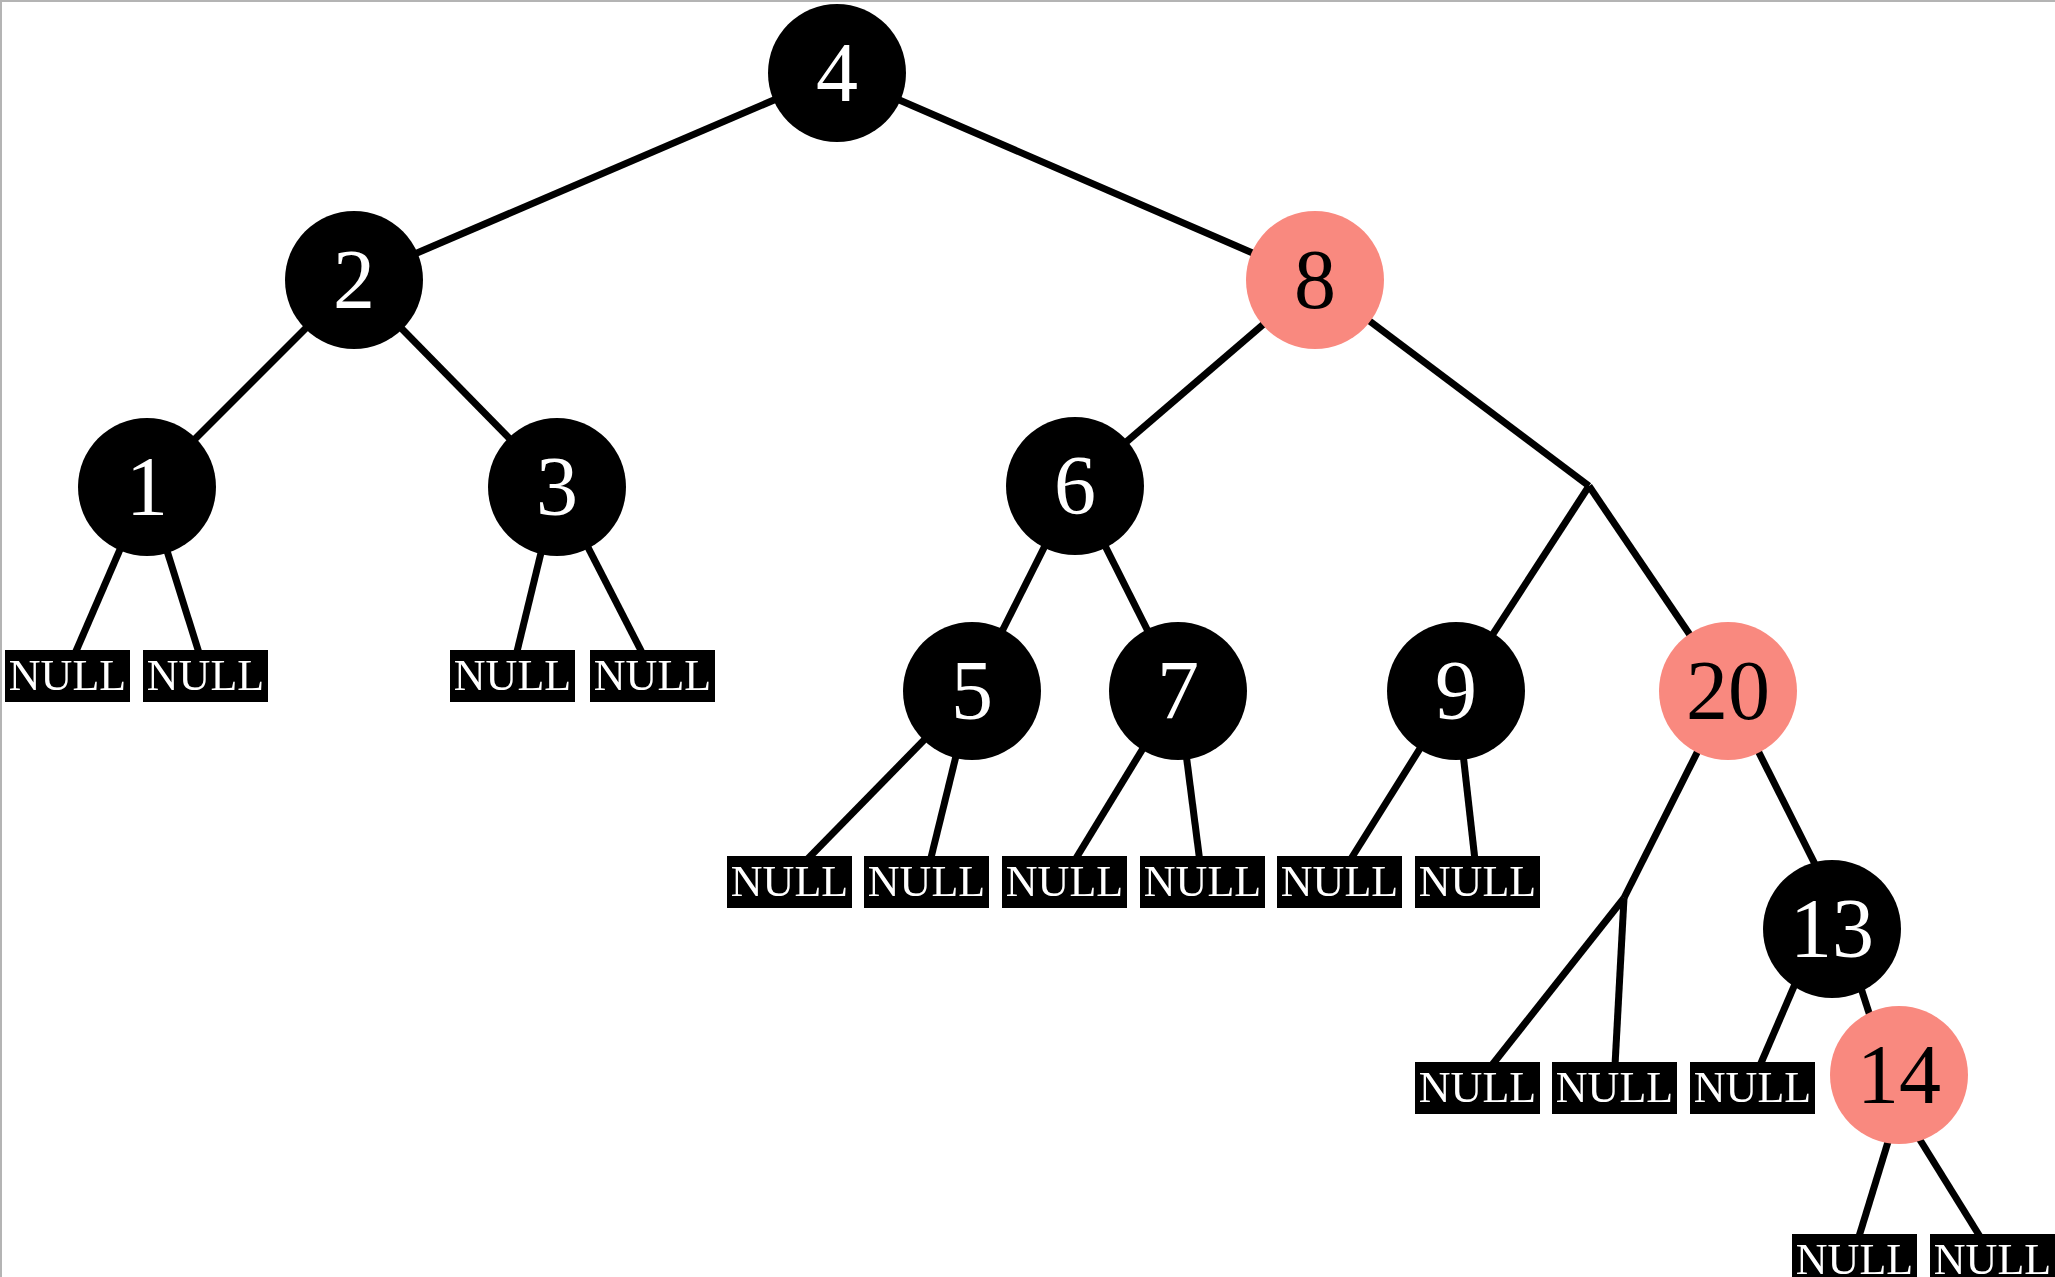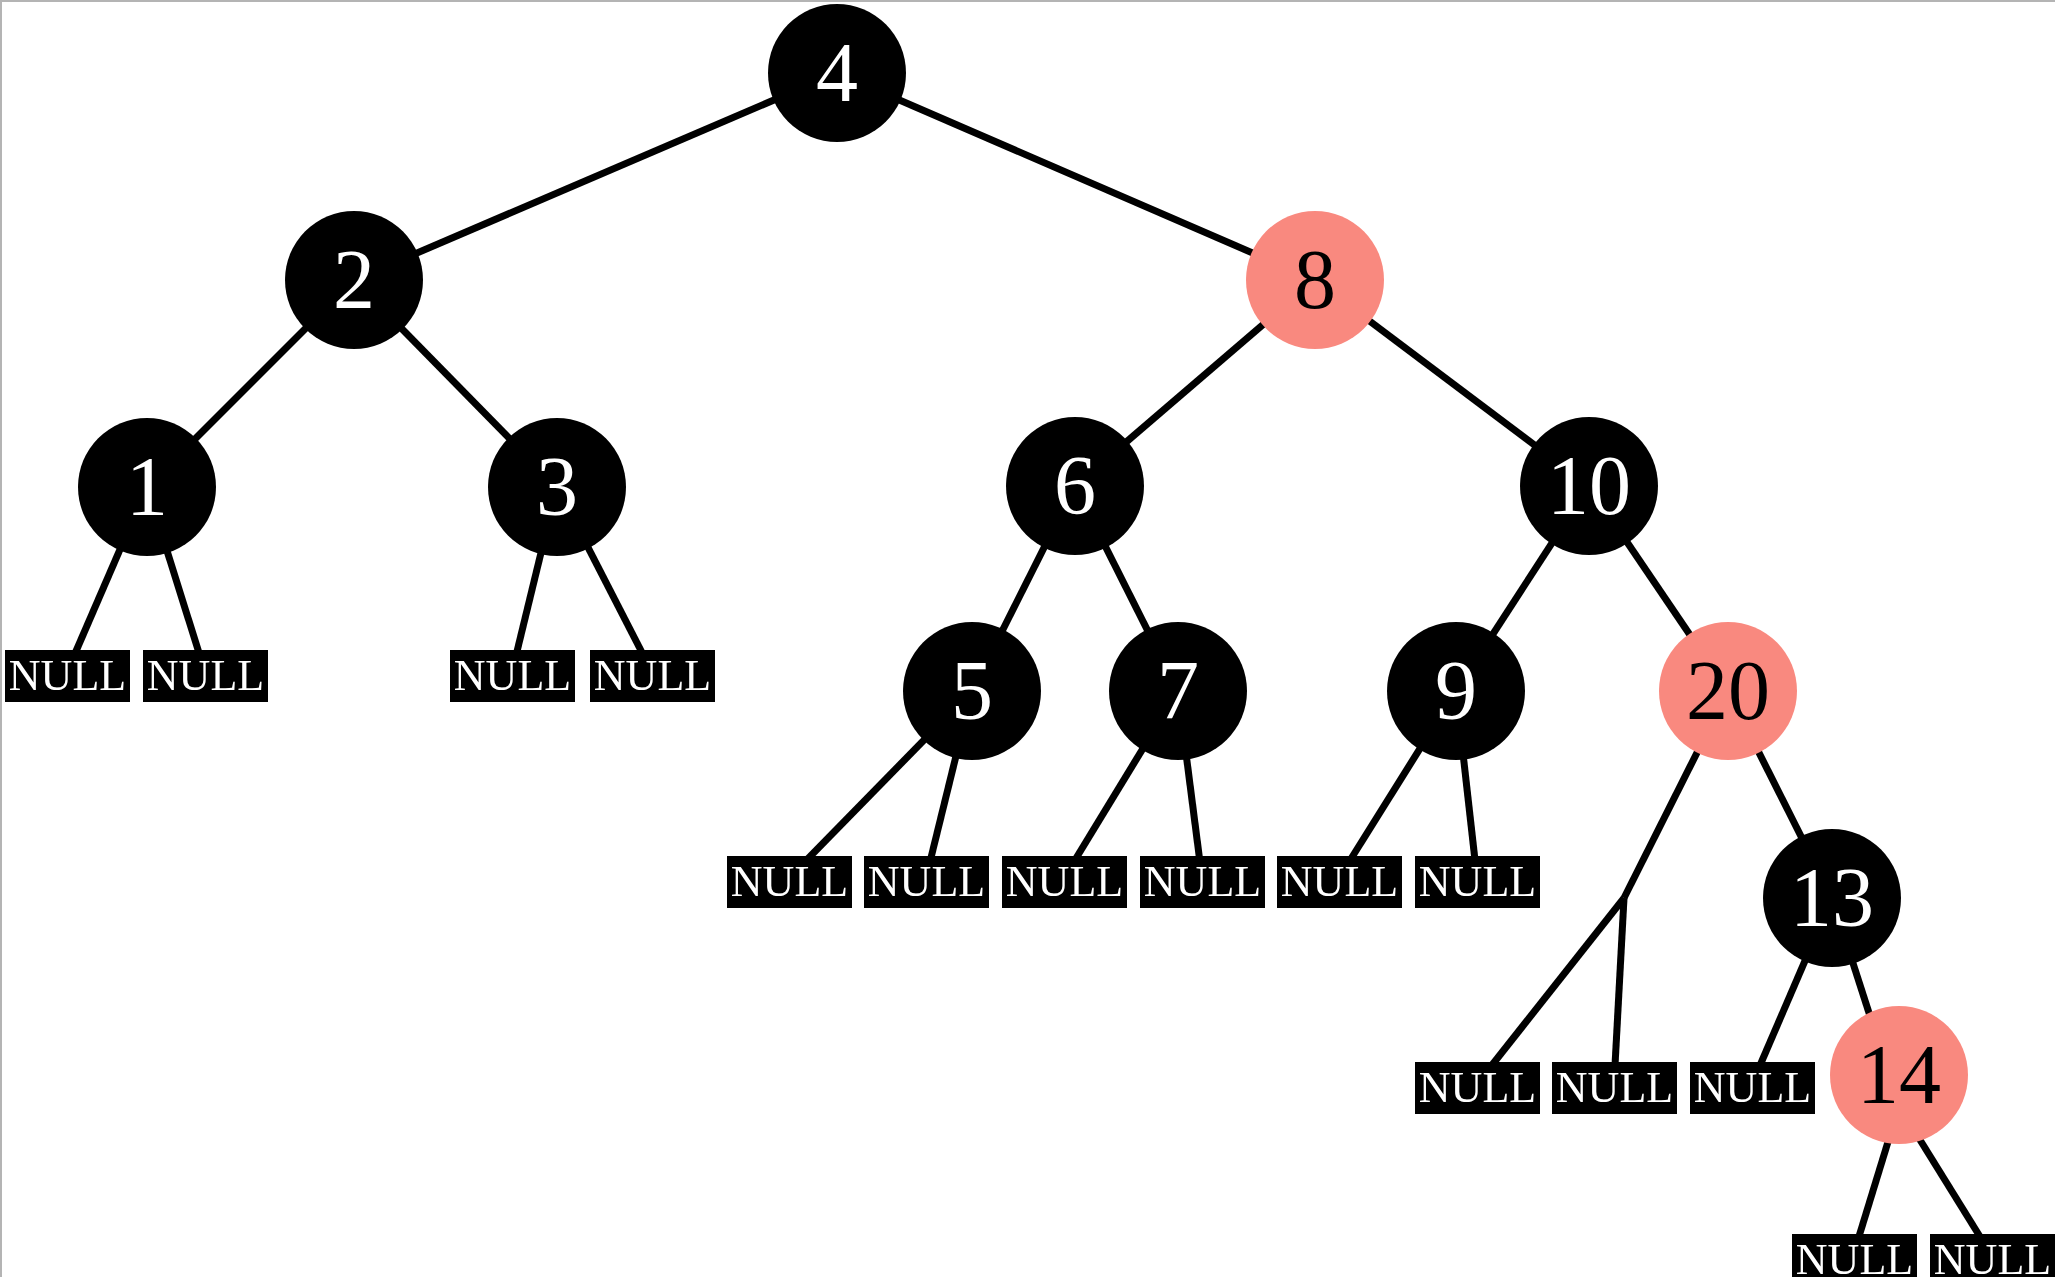--- a/index.html
+++ b/index.html
@@ -106,36 +106,33 @@
     </div>
   <div class="node black" style="left:76px;   top:416px;">
       <span>1</span>
     </div>
   <div class="node black" style="left:486px;  top:416px;">
       <span>3</span>
     </div>
   <div class="node black" style="left:1004px; top:415px;">
       <span>6</span>
     </div>
-  <div class="node black" style="left:1518px; top:415px;">
-      <span>10</span>
-    </div>
   <div class="node black" style="left:901px;  top:620px;">
       <span>5</span>
     </div>
   <div class="node black" style="left:1107px; top:620px;">
       <span>7</span>
     </div>
   <div class="node black" style="left:1385px; top:620px;">
       <span>9</span>
     </div>
   <div class="node red" style="left:1657px; top:620px;">
       <span>20</span>
     </div>
-  <div class="node black" style="left:1761px; top:827px;">
+  <div class="node black" style="left:1761px; top:858px;">
       <span>13</span>
     </div>
   <div class="node red" style="left:1828px; top:1004px;">
       <span>14</span>
     </div>
 
   <div class="null-box" style="left:3px;    top:648px;">
       <span>NULL</span>
     </div>
   <div class="null-box" style="left:141px;  top:648px;">

